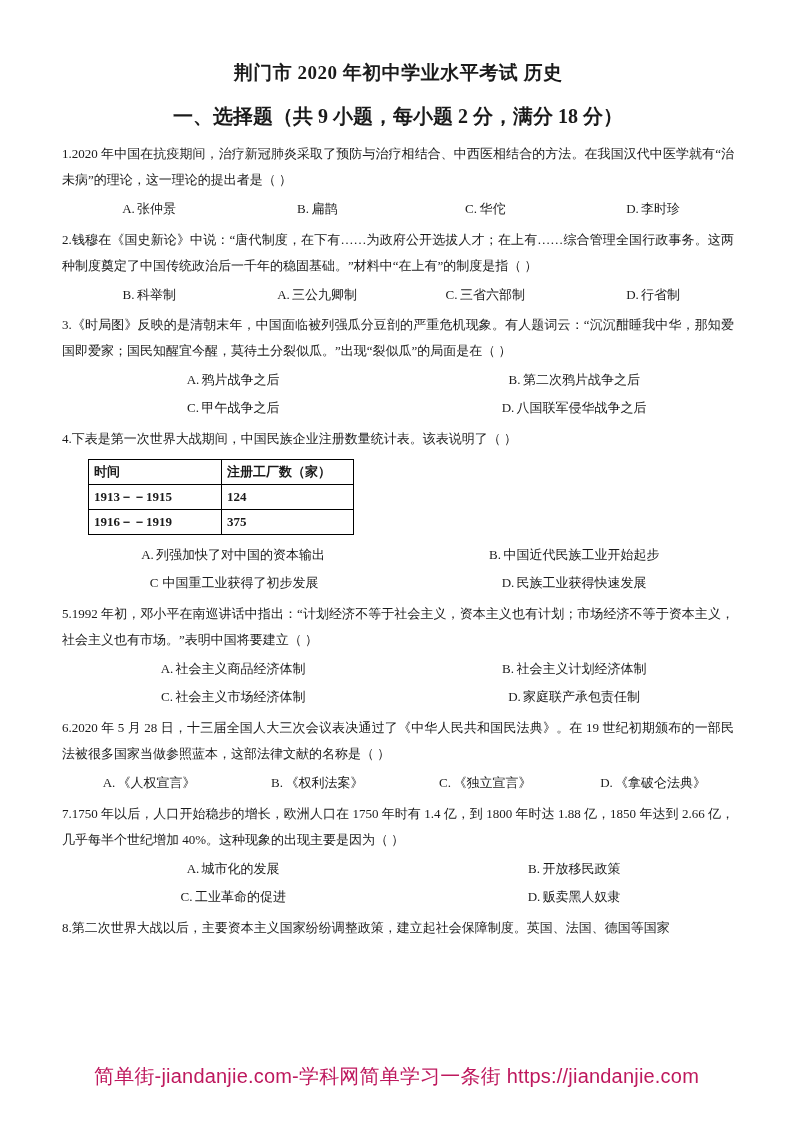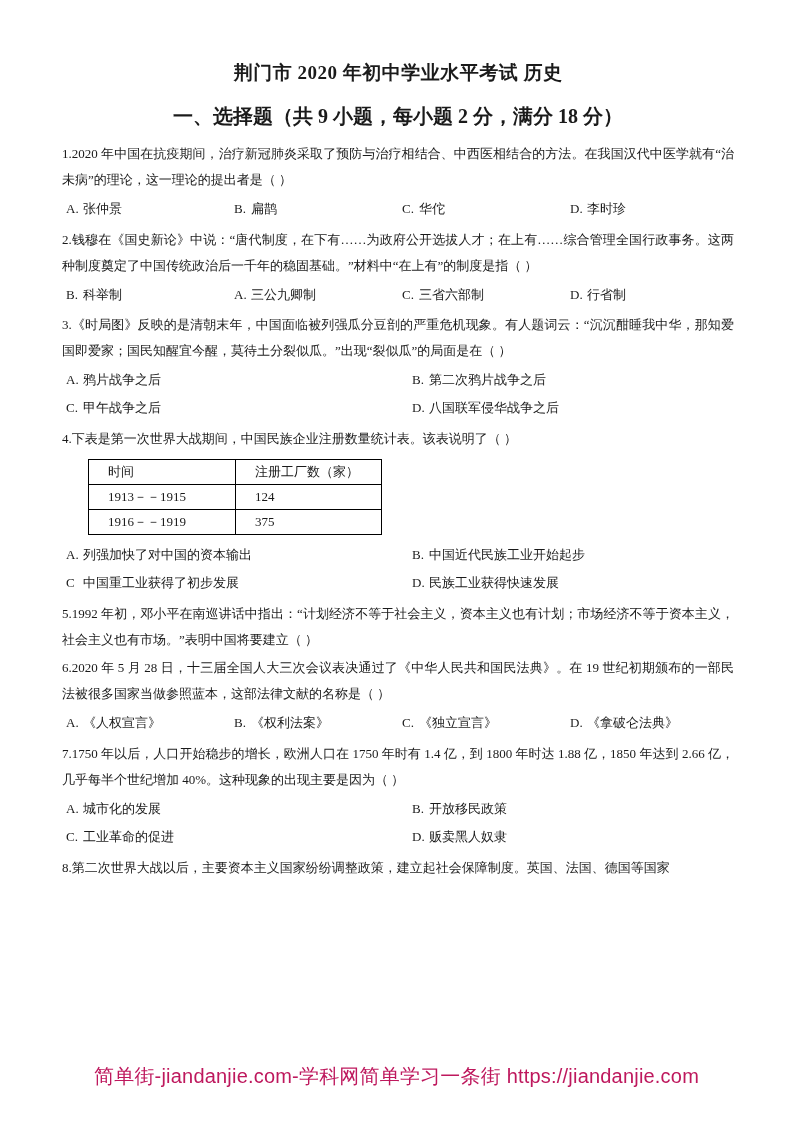--- a/index.html
+++ b/index.html
@@ -59,20 +59,21 @@
     text-justify: inter-ideograph;
     margin: 0;
   }
   .q-stem .qnum {
     font-size: 13px;
   }
 
   
   .opts {
     margin: 2px 0 4px 0;
+    text-align: center;
   }
   .opt-row {
     display: flex;
     line-height: 2.15;
     font-size: 13px;
   }
   .opt-row.cols4 > .opt {
     width: 25%;
     box-sizing: border-box;
   }
@@ -97,23 +98,23 @@
     margin: 7px 0 6px 26px;
   }
   table.stat-table {
     border-collapse: collapse;
     font-size: 13px;
     table-layout: fixed;
     width: 243px;
   }
   table.stat-table td, table.stat-table th {
     border: 1px solid #000;
-    padding: 3px 5px 4px 19px;
+    padding: 3px 5px 4px 5px;
     text-align: left;
-    font-weight: normal;
+    font-weight: bold;
     height: 17px;
     line-height: 1.25;
     vertical-align: middle;
     overflow: hidden;
     white-space: nowrap;
   }
   table.stat-table .col-time { width: 122px; }
   table.stat-table .col-num  { width: 121px; margin-left: 28px; }
 
   .footer {
@@ -202,20 +203,30 @@
               <div class="opt indent2"><span class="lab">B.</span><span>中国近代民族工业开始起步</span></div>
             </div>
             <div class="opt-row cols2">
               <div class="opt"><span class="lab">C</span><span>中国重工业获得了初步发展</span></div>
               <div class="opt indent2"><span class="lab">D.</span><span>民族工业获得快速发展</span></div>
             </div>
           </div>
         </div>
         <div class="question">
           <p class="q-stem"><span class="qnum">5.</span><span>1992 年初，邓小平在南巡讲话中指出：“计划经济不等于社会主义，资本主义也有计划；市场经济不等于资本主义，社会主义也有市场。”表明中国将要建立（    ）</span></p>
+          <div class="opts">
+            <div class="opt-row cols2">
+              <div class="opt"><span class="lab">A.</span><span>社会主义商品经济体制</span></div>
+              <div class="opt indent2"><span class="lab">B.</span><span>社会主义计划经济体制</span></div>
+            </div>
+            <div class="opt-row cols2">
+              <div class="opt"><span class="lab">C.</span><span>社会主义市场经济体制</span></div>
+              <div class="opt indent2"><span class="lab">D.</span><span>家庭联产承包责任制</span></div>
+            </div>
+          </div>
         </div>
         <div class="question">
           <p class="q-stem"><span class="qnum">6.</span><span>2020 年 5 月 28 日，十三届全国人大三次会议表决通过了《中华人民共和国民法典》。在 19 世纪初期颁布的一部民法被很多国家当做参照蓝本，这部法律文献的名称是（    ）</span></p>
           <div class="opts">
             <div class="opt-row cols4">
               <div class="opt"><span class="lab">A.</span><span>《人权宣言》</span></div>
               <div class="opt"><span class="lab">B.</span><span>《权利法案》</span></div>
               <div class="opt"><span class="lab">C.</span><span>《独立宣言》</span></div>
               <div class="opt"><span class="lab">D.</span><span>《拿破仑法典》</span></div>
             </div>

